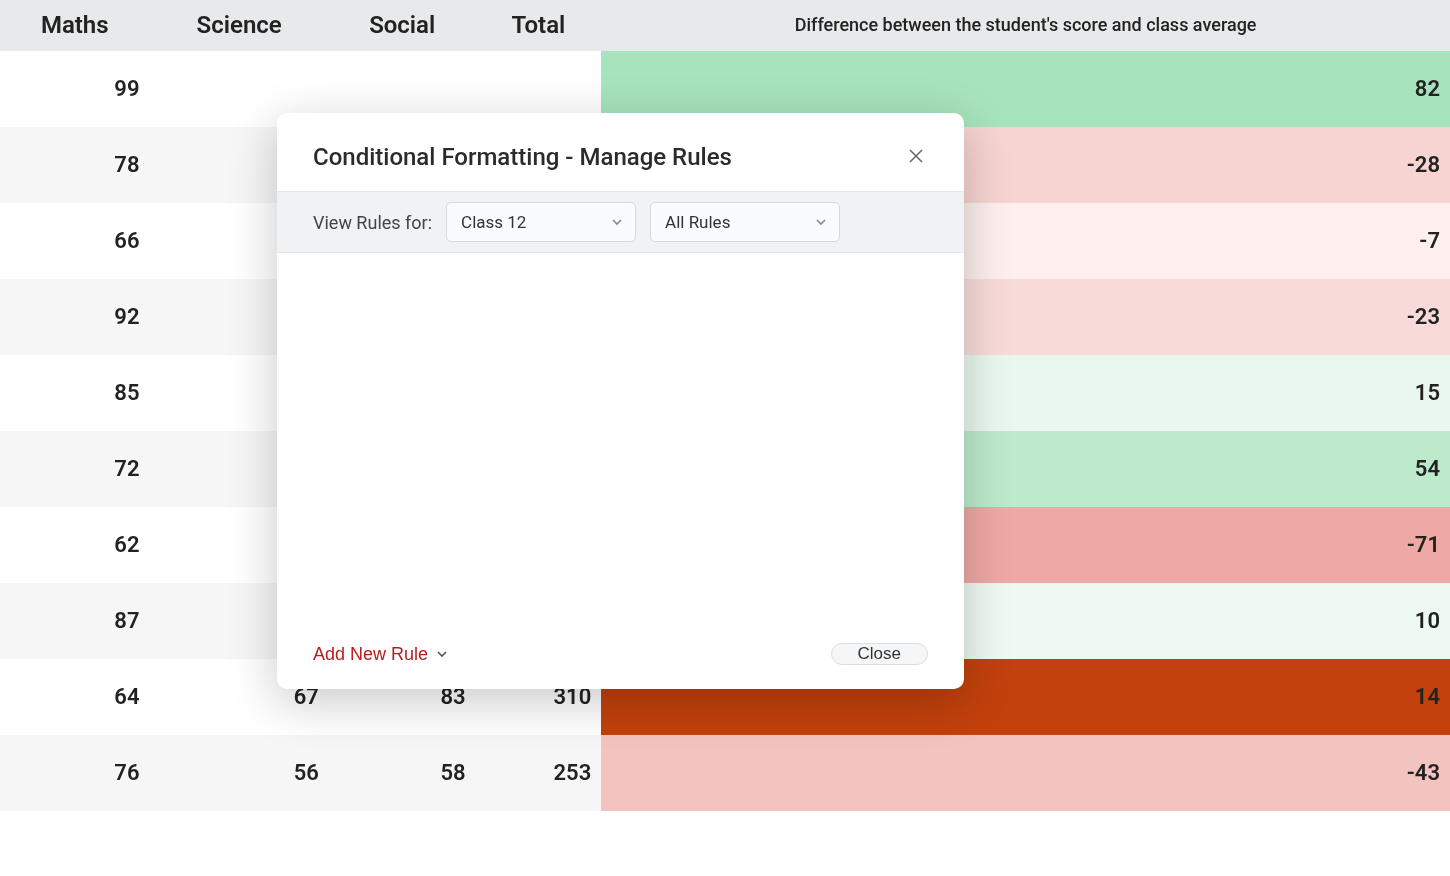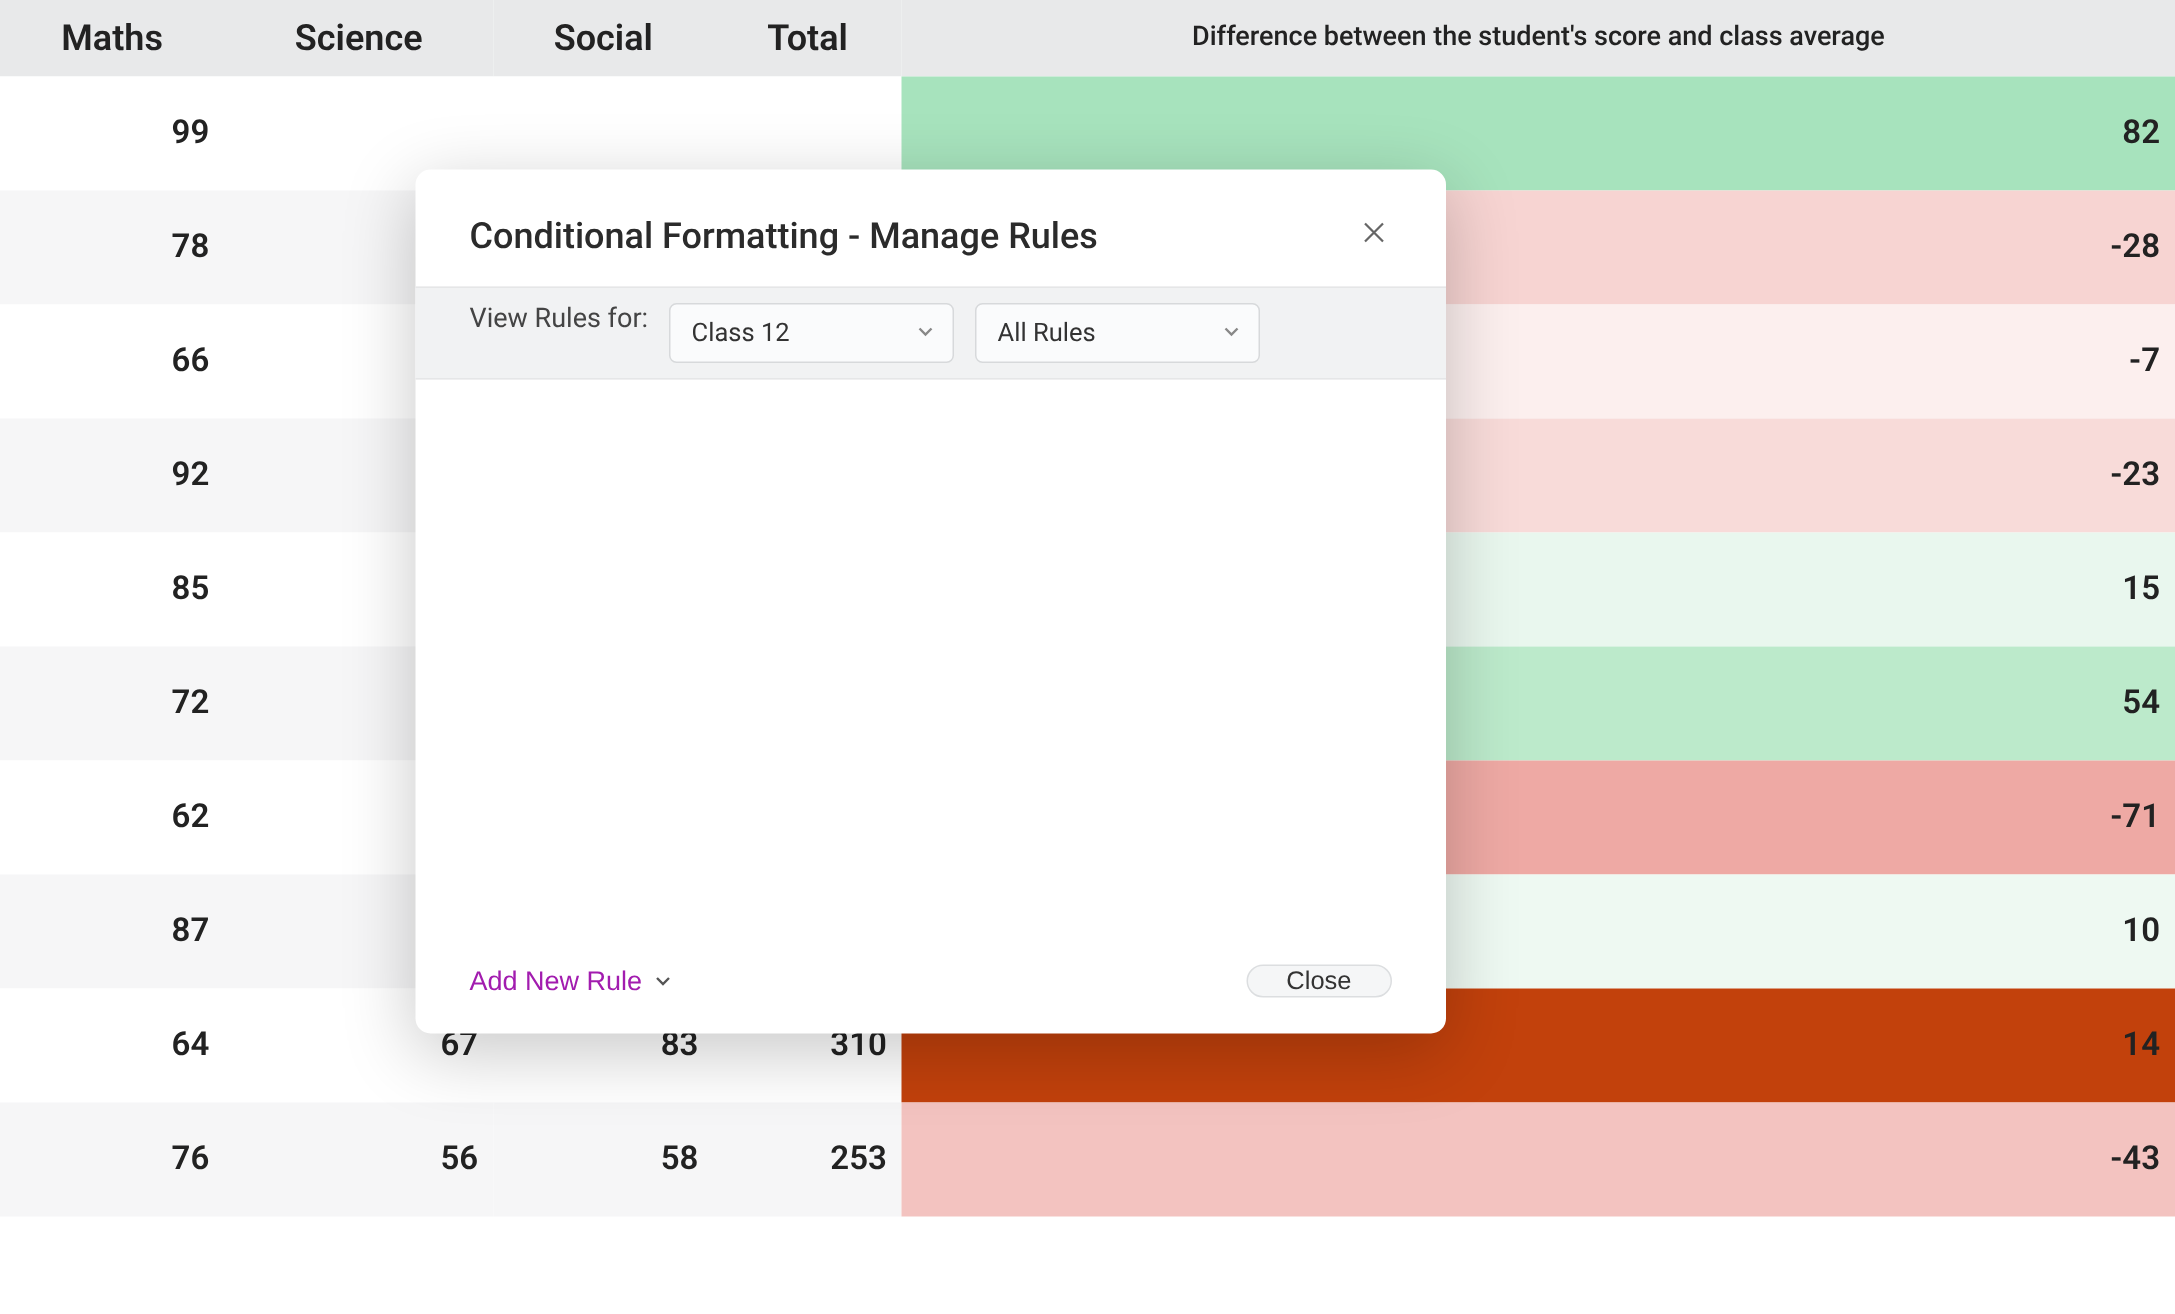--- a/index.html
+++ b/index.html
@@ -81,21 +81,21 @@
     padding: 4px;
     line-height: 1;
   }
 
   .filter-bar {
     background: #f1f2f3;
     border-top: 1px solid #e5e6e7;
     border-bottom: 1px solid #e5e6e7;
     padding: 10px 36px;
     display: flex;
-    align-items: flex-start;
+    align-items: center;
     gap: 14px;
   }
   .filter-label {
     font-size: 18px;
     color: #444;
   }
   .select {
     background: #fafbfc;
     border: 1px solid #d7d9db;
     border-radius: 5px;
@@ -167,21 +167,21 @@
     padding: 16px 36px 24px 36px;
     display: flex;
     align-items: center;
     justify-content: space-between;
   }
   .add-rule {
     display: inline-flex;
     align-items: center;
     gap: 8px;
     font-size: 18px;
-    color: #a21caf;
+    color: #b91c1c;
     background: none;
     border: none;
     cursor: pointer;
   }
   .close-btn {
     background: #f5f6f7;
     border: 1px solid #dcdee0;
     border-radius: 22px;
     padding: 0 26px;
     font-size: 17px;

